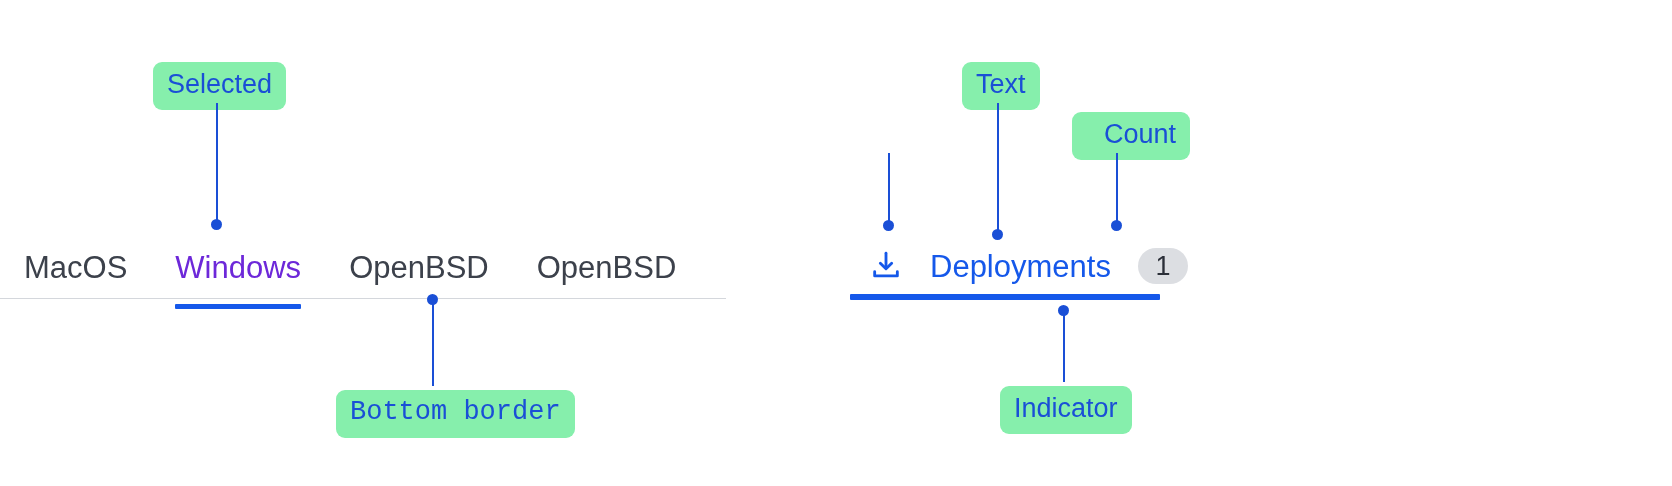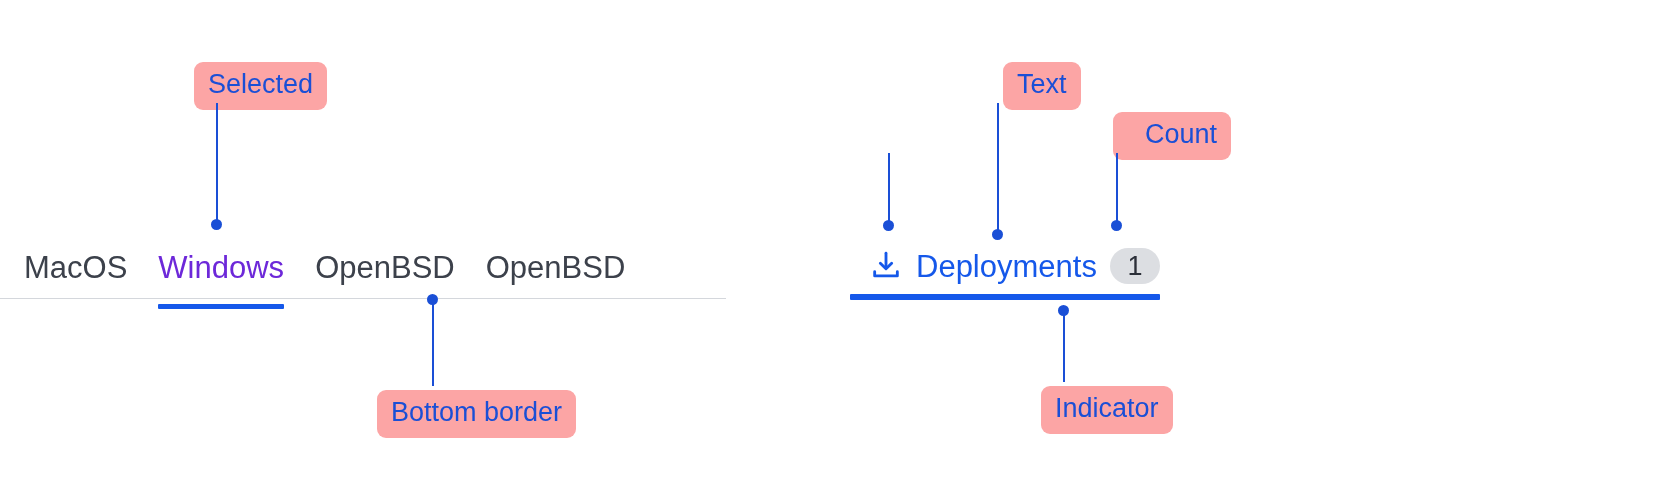--- a/index.html
+++ b/index.html
@@ -16,29 +16,28 @@
     position: relative;
     width: 1672px;
     height: 486px;
     background: #ffffff;
     overflow: hidden;
   }
 
   
   .callout {
     position: absolute;
-    background: #fca5a5;
+    background: #86efac;
     color: #1a4fd6;
     font-size: 27px;
     line-height: 1;
     padding: 9px 14px 12px 14px;
     border-radius: 9px;
     white-space: nowrap;
     font-weight: 400;
-    margin-left: 41px;
   }
   .leader {
     position: absolute;
     width: 2px;
     background: #1a4fd6;
   }
   .leader-dot {
     position: absolute;
     width: 11px;
     height: 11px;
@@ -83,21 +82,21 @@
     border-radius: 1px;
   }
 
   
   #rich-tab-wrap {
     position: absolute;
   }
   .rich-tab {
     display: flex;
     align-items: center;
-    gap: 13px;
+    gap: 27px;
     padding: 0 0 22px 0;
     background: none;
     border: none;
     cursor: pointer;
     position: relative;
     justify-content: space-between;
   }
   .rich-tab .tab-icon {
     display: block;
     width: 34px;
@@ -136,35 +135,35 @@
 <body>
 
 <div id="stage">
 
   <div class="callout" style="left:153px; top:62px;">Selected</div>
   <div class="leader" style="left:216px; top:103px; height:121px;"></div>
   <div class="leader-dot" style="left:211px; top:219px;"></div>
 
   <div class="tab-rule" style="left:0px; top:298px; width:726px;"></div>
 
-  <div class="tabbar" style="left:24px; top:252px; gap:31px;">
+  <div class="tabbar" style="left:24px; top:252px; gap:48px;">
 
     <button class="tab">MacOS</button>
 
     <button class="tab active">Windows</button>
 
 
     <button class="tab">OpenBSD</button>
 
     <button class="tab">OpenBSD</button>
   </div>
 
   <div class="leader-dot" style="left:427px; top:294px;"></div>
   <div class="leader" style="left:432px; top:300px; height:86px;"></div>
-  <div class="callout" style="left:336px; top:390px;">Bottom border</div>
+  <div class="callout" style="left:336px; top:390px;font-family:Liberation Mono, monospace;">Bottom border</div>
 
   <div class="leader" style="left:888px; top:153px; height:72px;"></div>
   <div class="leader-dot" style="left:883px; top:220px;"></div>
 
   <div class="callout" style="left:962px; top:62px;">Text</div>
   <div class="leader" style="left:997px; top:103px; height:131px;"></div>
   <div class="leader-dot" style="left:992px; top:229px;"></div>
 
   <div class="callout" style="left:1072px; top:112px;padding-left:32px;">Count</div>
   <div class="leader" style="left:1116px; top:153px; height:72px;"></div>

